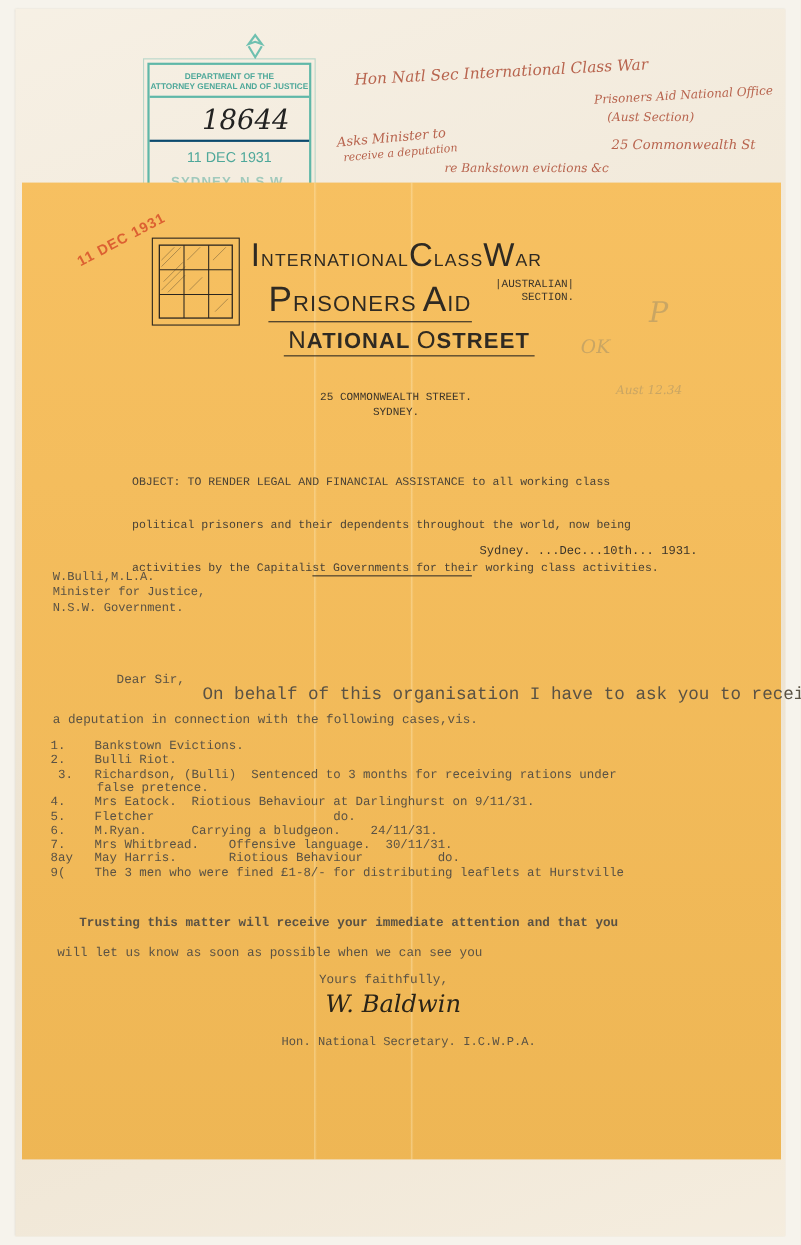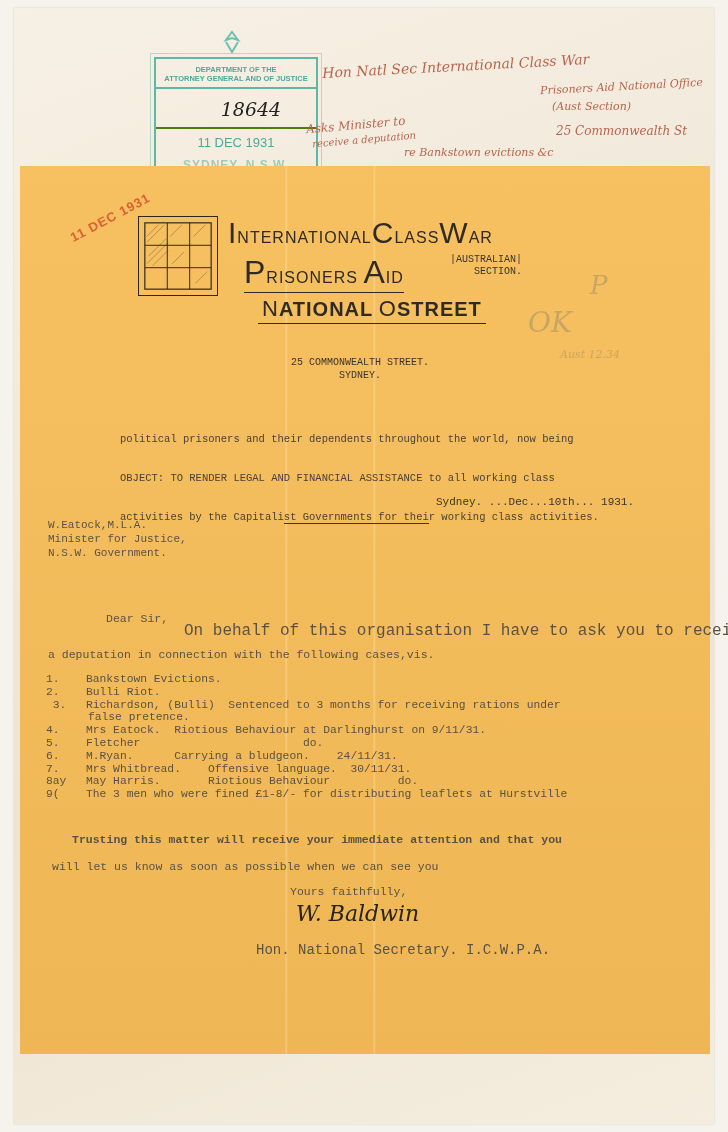--- a/index.html
+++ b/index.html
@@ -16,27 +16,27 @@
     background: linear-gradient(160deg, rgba(255,255,255,0.35) 0%, rgba(0,0,0,0.02) 60%, rgba(255,255,255,0.2) 100%);
     pointer-events: none;
   }
 
   
   .stamp-clip {
     position: absolute; left: 222px; top: 30px; width: 20px; height: 24px;
   }
   .stamp-clip svg { width: 100%; height: 100%; }
   .stamp {
-    position: absolute; left: 154px; top: 57px; width: 164px; height: 130px;
+    position: absolute; left: 134px; top: 57px; width: 149px; height: 130px;
     border: 2px solid #5fb7a8; color: #4ea89a;
     font-family: "Liberation Sans", sans-serif; text-align: center;
     outline: 1px solid rgba(95,183,168,0.4); outline-offset: 3px;
   }
   .stamp .dept { font-size: 7.5px; font-weight: bold; letter-spacing: 0; line-height: 9px; padding-top: 6px; border-bottom: 2px solid #5fb7a8; padding-bottom: 4px; text-transform: uppercase; }
-  .stamp .num { font-family: "DejaVu Serif", serif; font-style: italic; font-size: 19px; color: #222; height: 40px; line-height: 40px; border-bottom: 2px solid #4d7c0f; padding-left: 30px; }
+  .stamp .num { font-family: "DejaVu Serif", serif; font-style: italic; font-size: 25px; color: #222; height: 40px; line-height: 40px; border-bottom: 2px solid #0c4a6e; padding-left: 30px; }
   .stamp .date { font-size: 13px; padding-top: 6px; color: #4ea89a; }
   .stamp .city { font-size: 12px; font-weight: bold; padding-top: 8px; color: rgba(78,168,154,0.5); letter-spacing: 1px; }
 
   
   .hand {
     position: absolute; font-family: "DejaVu Serif", serif; font-style: italic;
     color: #b8644e; font-size: 13px; white-space: nowrap;
   }
 
   
@@ -67,21 +67,21 @@
     color: #2f2a22; letter-spacing: 1px; white-space: nowrap;
   }
   .org-line1 .big { font-size: 30px; font-weight: normal; }
   .org-line1 .small { font-size: 16px; }
   .org-line2 {
     position: absolute; left: 224px; top: 88px; font-family: "Liberation Sans", sans-serif;
     color: #2f2a22; letter-spacing: 1px; white-space: nowrap;
     border-bottom: 1.5px solid #2f2a22; padding-bottom: 1px;
   }
   .org-line2 .big { font-size: 32px; }
-  .org-line2 .small { font-size: 16px; }
+  .org-line2 .small { font-size: 20px; }
   .section-label {
     position: absolute; left: 430px; top: 88px; font-size: 10px; line-height: 12px;
     text-align: right; color: #3b342a;
   }
   .section-label span { display: block; }
   .nat-office {
     position: absolute; left: 238px; top: 130px; font-family: "Liberation Sans", sans-serif;
     color: #2f2a22; white-space: nowrap; letter-spacing: 1px;
     border-bottom: 1.5px solid #2f2a22; padding: 0 4px 1px 4px;
   }
@@ -121,21 +121,21 @@
   .case.cont .t { left: 42px; }
 
   .para2a { position: absolute; left: 52px; top: 667px; font-size: 11.5px; color: #5a5244; white-space: nowrap; font-weight: bold; }
   .para2b { position: absolute; left: 32px; top: 694px; font-size: 11.5px; color: #5a5244; white-space: nowrap; }
 
   .closing { position: absolute; left: 270px; top: 719px; font-size: 11.5px; color: #5a5244; white-space: nowrap; }
   .signature {
     position: absolute; left: 276px; top: 735px; font-family: "DejaVu Serif", serif; font-style: italic;
     font-size: 22px; color: #2a2418; white-space: nowrap;
   }
-  .sig-title { position: absolute; left: 236px; top: 776px; font-size: 14px; color: #5a5244; white-space: nowrap; }
+  .sig-title { position: absolute; left: 236px; top: 776px; font-size: 11px; color: #5a5244; white-space: nowrap; }
 
   .pencil {
     position: absolute; font-family: "DejaVu Serif", serif; font-style: italic; color: rgba(120,120,110,0.35);
     white-space: nowrap;
   }
 </style>
 </head>
 <body>
 
 <div class="backing"></div>
@@ -205,29 +205,29 @@
   <div class="nat-office">
     <span class="big">N</span><span class="small">ATIONAL</span> <span class="big">O</span><span class="small">STREET</span>
   </div>
 
   <div class="address">
     <div>25 COMMONWEALTH STREET.</div>
     <div>SYDNEY.</div>
   </div>
 
   <div class="object">
+    <div>OBJECT: TO RENDER LEGAL AND FINANCIAL ASSISTANCE to all working class</div>
     <div>political prisoners and their dependents throughout the world, now being</div>
-    <div>OBJECT: TO RENDER LEGAL AND FINANCIAL ASSISTANCE to all working class</div>
     <div><span>activities by the Capitali</span><span class="ul">st Governments for thei</span><span>r working class activities.</span></div>
   </div>
 
   <div class="dateline">Sydney. ...Dec...10th... 1931.</div>
 
   <div class="addressee">
-    <div>W.Eatock,M.L.A.</div>
+    <div>W.Bulli,M.L.A.</div>
     <div>Minister for Justice,</div>
     <div>N.S.W. Government.</div>
   </div>
 
   <div class="salutation">Dear Sir,</div>
 
   <div class="para1a">On behalf of this organisation I have to ask you to receive</div>
   <div class="para1b">a deputation in connection with the following cases,vis.</div>
 
   <div class="cases">
@@ -244,15 +244,15 @@
   </div>
 
   <div class="para2a">Trusting this matter will receive your immediate attention and that you</div>
   <div class="para2b">will let us know as soon as possible when we can see you</div>
 
   <div class="closing">Yours faithfully,</div>
   <div class="signature">W. Baldwin</div>
   <div class="sig-title">Hon. National Secretary. I.C.W.P.A.</div>
 
   <div class="pencil" style="left:570px; top:104px; font-size:26px;">P</div>
-  <div class="pencil" style="left:508px; top:140px; font-size:28px;">OK</div>
+  <div class="pencil" style="left:508px; top:140px; font-size:17px;">OK</div>
   <div class="pencil" style="left:540px; top:182px; font-size:11px;">Aust 12.34</div>
 </div>
 
 </body></html>

